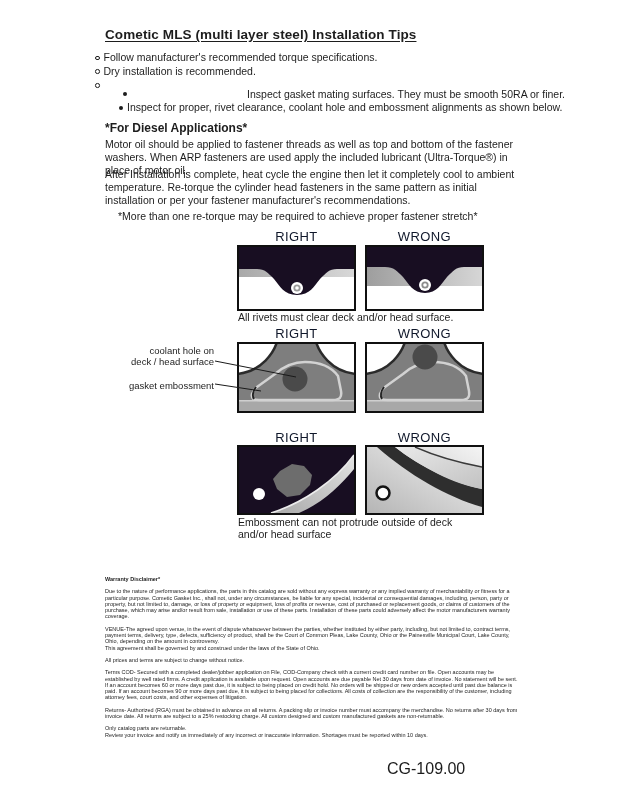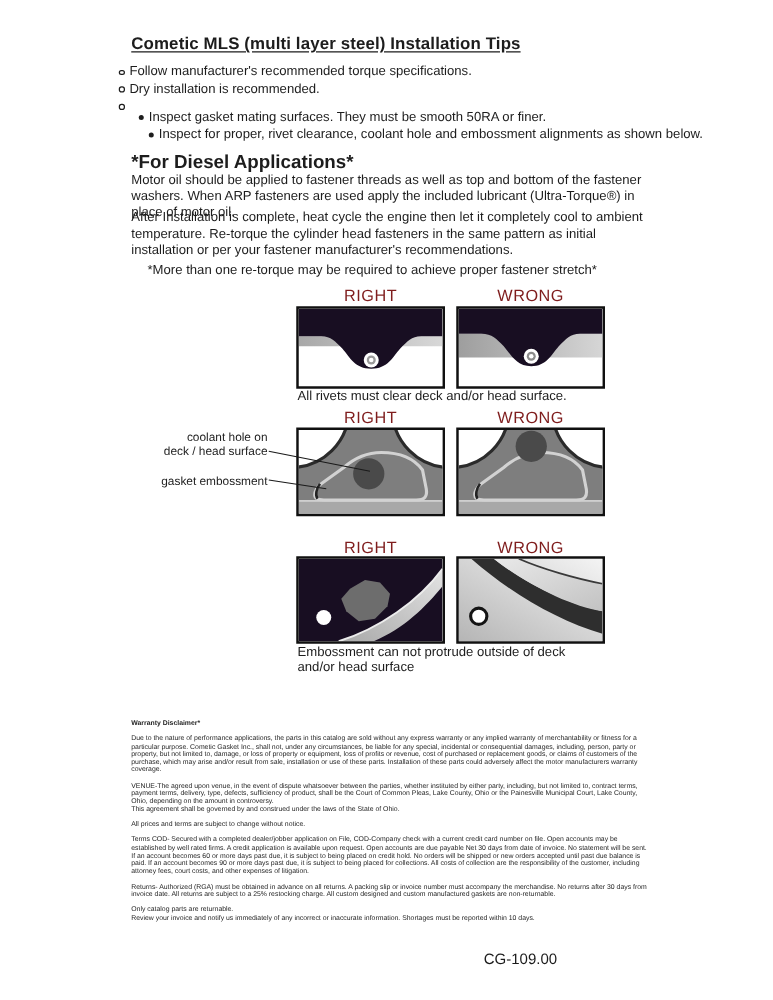--- a/index.html
+++ b/index.html
@@ -17,31 +17,31 @@
   .body-txt { font-size:10.5px; line-height:13px; }
   .bullet-row { display:flex; align-items:flex-start; font-size:10.5px; line-height:13.8px; }
   .ring {
     display:inline-block; width:4.5px; height:4.5px; border:1px solid #1d1d1d;
     border-radius:50%; margin:4.5px 4px 0 0; flex:0 0 auto;
   }
   .dot {
     display:inline-block; width:4px; height:4px; background:#1d1d1d;
     border-radius:50%; margin:4.5px 4px 0 0; flex:0 0 auto;
   }
-  .sect-head { font-size:15px; font-weight:bold; }
-  .fig-label { font-size:13px; letter-spacing:0.4px; text-align:center; width:119px; color:#7f1d1d; }
+  .sect-head { font-size:12px; font-weight:bold; }
+  .fig-label { font-size:13px; letter-spacing:0.4px; text-align:center; width:119px; color:#0f172a; }
   .fig-box { width:119px; border:2px solid #101010; background:#fff; overflow:hidden; }
   .fig-box svg { display:block; }
   .caption { font-size:10.5px; line-height:11.5px; color:#1d1d1d; }
   .ann { font-size:9.5px; line-height:11px; text-align:right; width:102px; color:#1d1d1d; }
   .warranty { width:414px; font-size:5.5px; line-height:6.3px; color:#242424; }
   .warranty .w-head { font-weight:bold; margin-bottom:6px; }
   .warranty .blk { margin-bottom:6px; }
   .warranty .tight { margin-bottom:0; }
-  .part-code { font-size:12px; color:#1b1b1b; }
+  .part-code { font-size:16px; color:#1b1b1b; }
   .leader { pointer-events:none; }
 </style>
 </head>
 <body>
 
 <div class="page">
 
   <div class="abs title" style="left:105px; top:27px;">Cometic MLS (multi layer steel) Installation Tips</div>
 
   <div class="abs" style="left:95px; top:51px; width:470px;">
@@ -49,21 +49,21 @@
       <span class="ring"></span>
       <span>Follow manufacturer's recommended torque specifications.</span>
     </div>
     <div class="bullet-row">
       <span class="ring"></span>
       <span>Dry installation is recommended.</span>
     </div>
     <div class="bullet-row">
       <span class="ring"></span>
     </div>
-    <div class="bullet-row" style="margin-left:16px;">
+    <div class="bullet-row" style="margin-left:28px;justify-content:space-between;">
       <span class="dot"></span>
       <span>Inspect gasket mating surfaces.  They must be smooth 50RA or finer.</span>
     </div>
     <div class="bullet-row" style="margin-left:24px;">
       <span class="dot"></span>
       <span>Inspect for proper, rivet clearance, coolant hole and embossment alignments as shown below.</span>
     </div>
   </div>
 
   <div class="abs sect-head" style="left:105px; top:121px;">*For Diesel Applications*</div>

